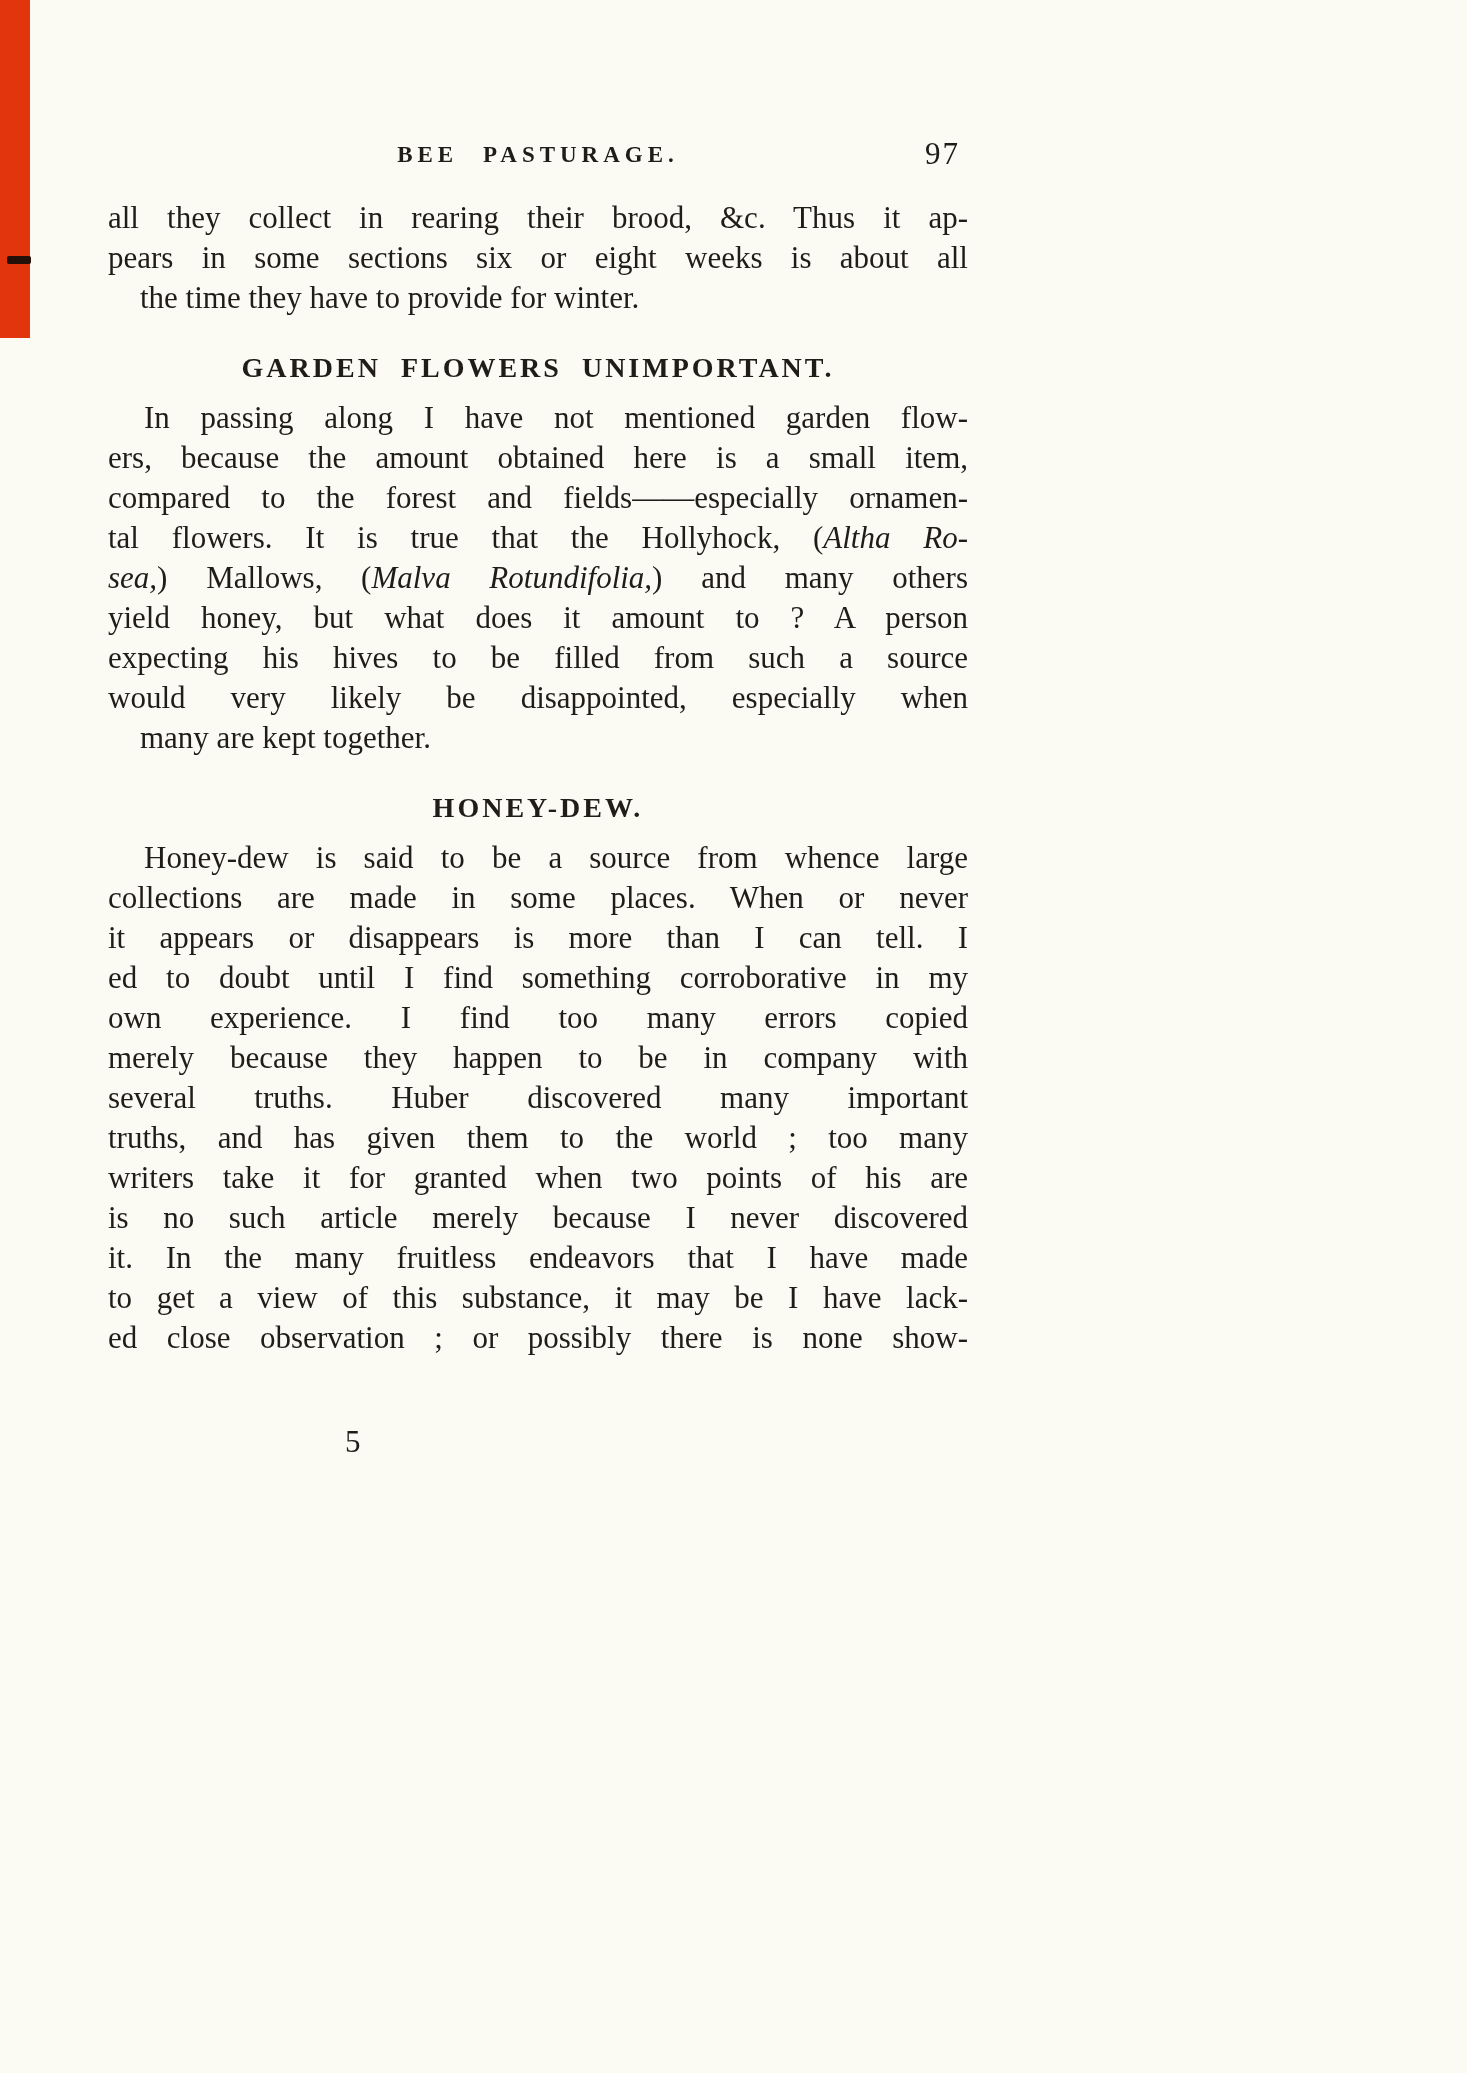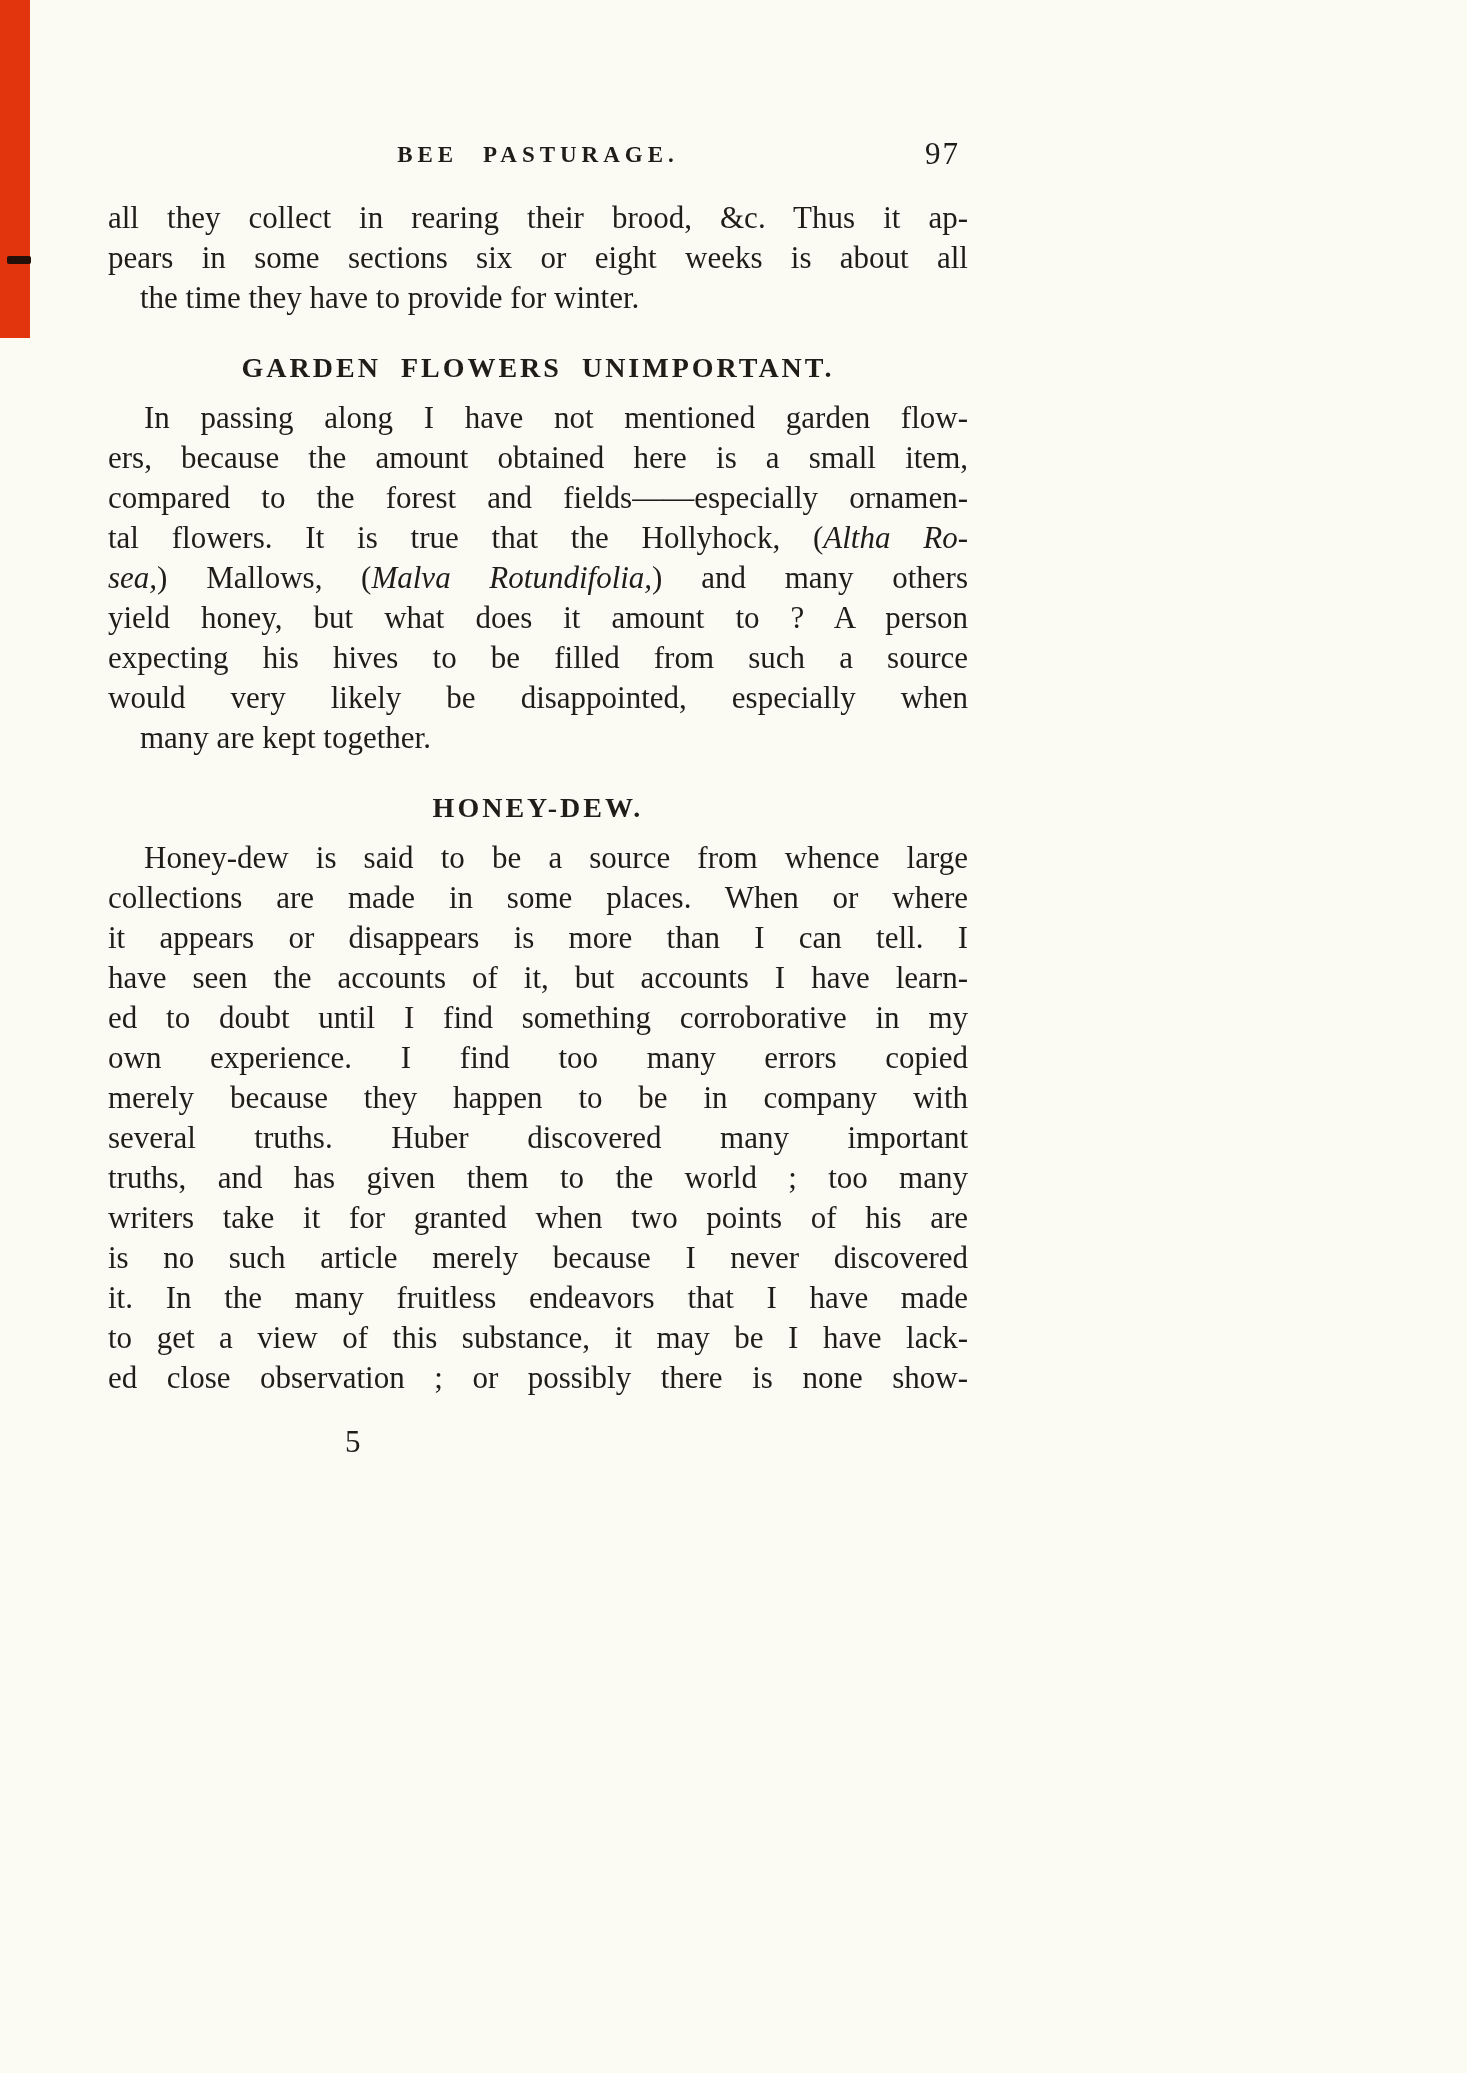--- a/index.html
+++ b/index.html
@@ -90,23 +90,22 @@
           <div class="line"><span>tal flowers.  It is true that the Hollyhock, (</span><i>Altha Ro-</i></div>
           <div class="line"><i>sea,</i><span>) Mallows, (</span><i>Malva Rotundifolia,</i><span>) and many others</span></div>
           <div class="line"><span>yield honey, but what does it amount to ?  A person</span></div>
           <div class="line"><span>expecting his hives to be filled from such a source</span></div>
           <div class="line"><span>would very likely be disappointed, especially when</span></div>
           <div class="line nj"><span>many are kept together.</span></div>
         </div>
         <div class="heading">HONEY-DEW.</div>
         <div class="para">
           <div class="line indent"><span>Honey-dew is said to be a source from whence large</span></div>
-          <div class="line"><span>collections are made in some places.  When or where</span></div>
+          <div class="line"><span>collections are made in some places.  When or never</span></div>
           <div class="line"><span>it appears or disappears is more than I can tell.  I</span></div>
-          <div class="line"><span>have seen the accounts of it, but accounts I have learn-</span></div>
           <div class="line"><span>ed to doubt until I find something corroborative in my</span></div>
           <div class="line"><span>own experience.  I find too many errors copied</span></div>
           <div class="line"><span>merely because they happen to be in company with</span></div>
           <div class="line"><span>several truths.  Huber discovered many important</span></div>
           <div class="line"><span>truths, and has given them to the world ;  too many</span></div>
           <div class="line"><span>writers take it for granted when two points of his are</span></div>
           <div class="line"><span>is no such article merely because I never discovered</span></div>
           <div class="line"><span>it.  In the many fruitless endeavors that I have made</span></div>
           <div class="line"><span>to get a view of this substance, it may be I have lack-</span></div>
           <div class="line"><span>ed close observation ; or possibly there is none show-</span></div>

